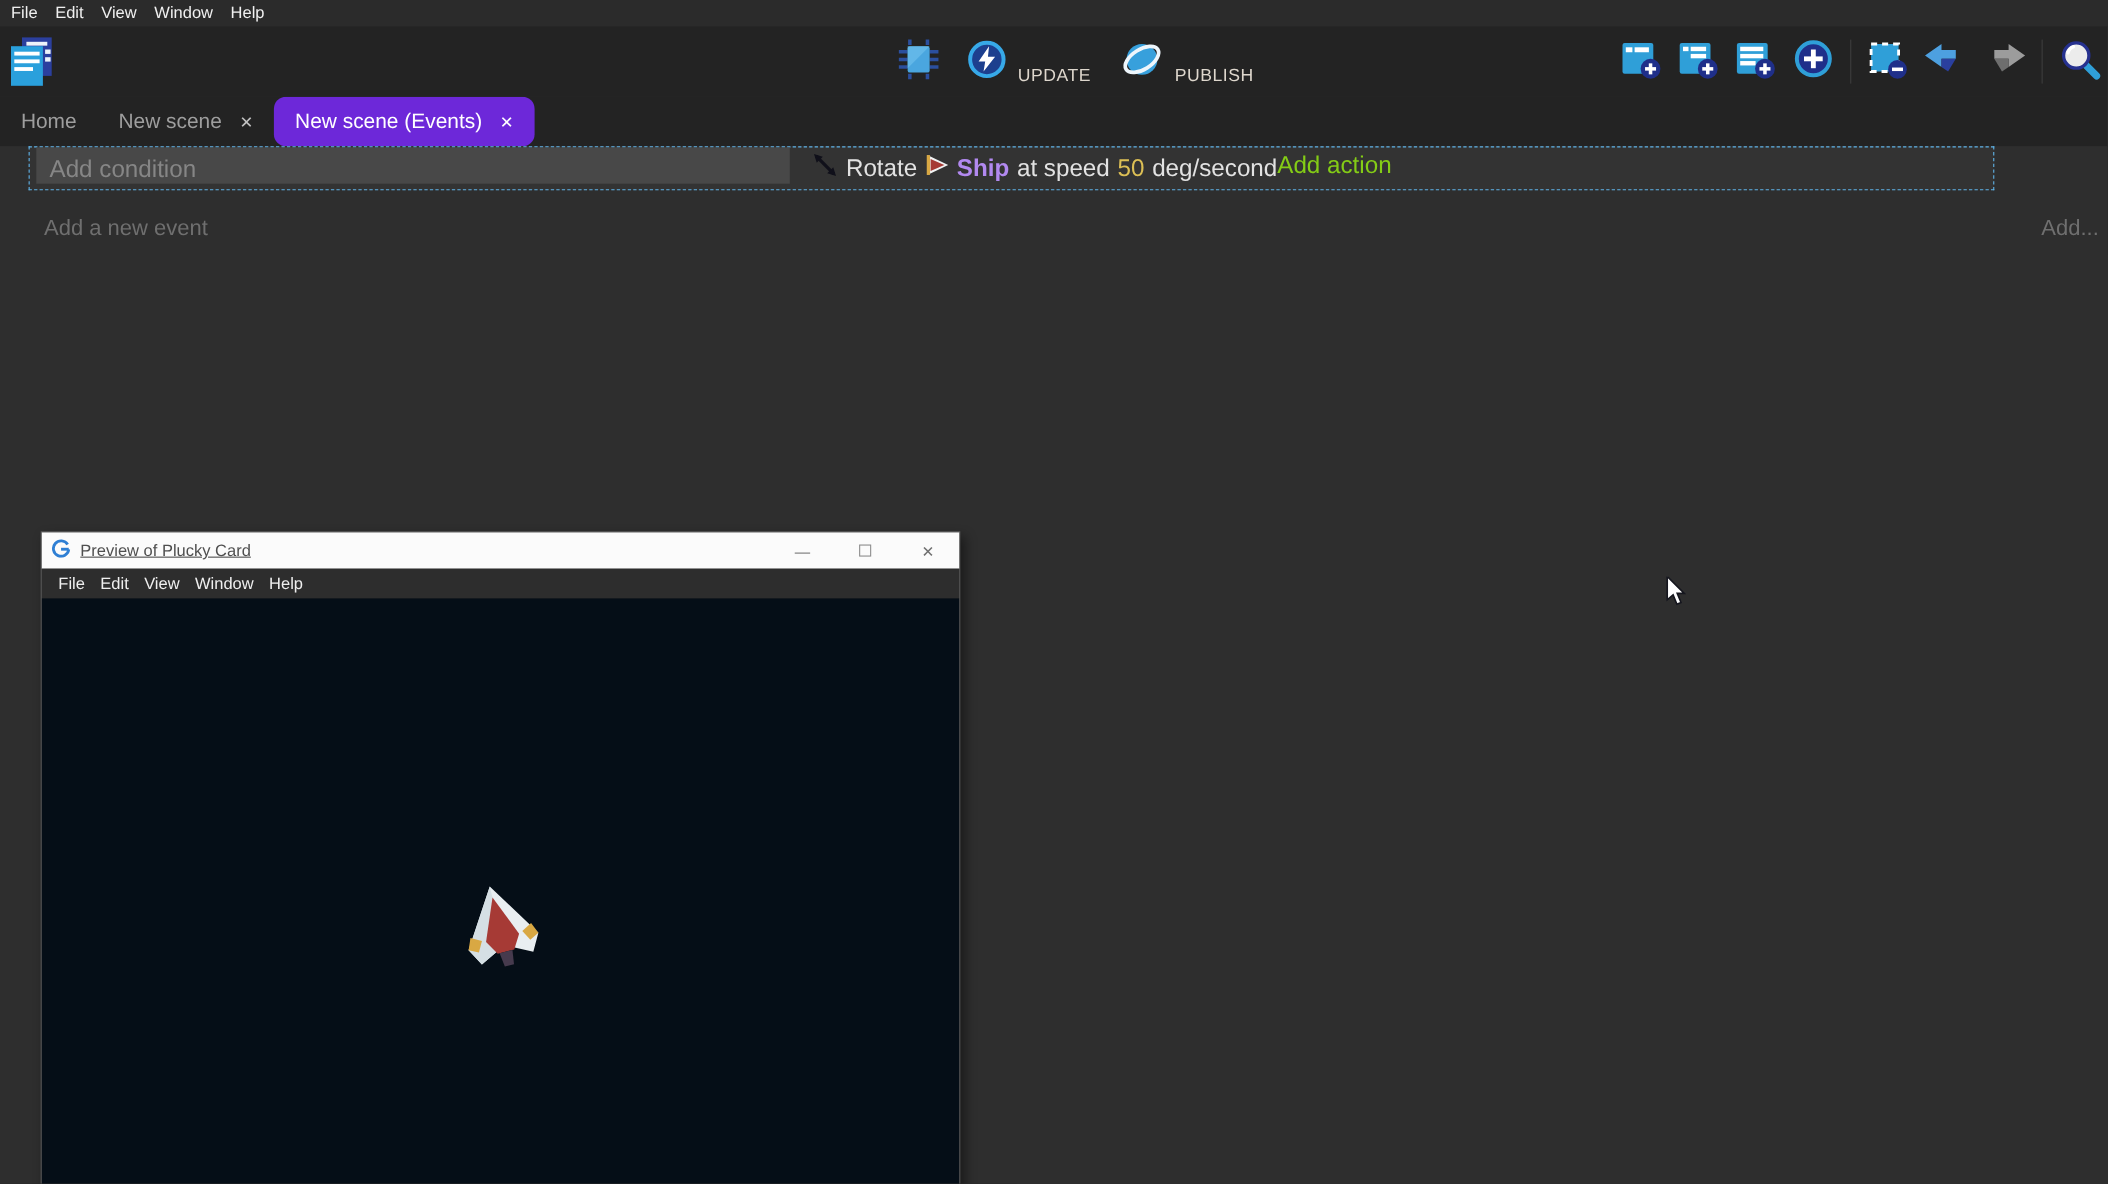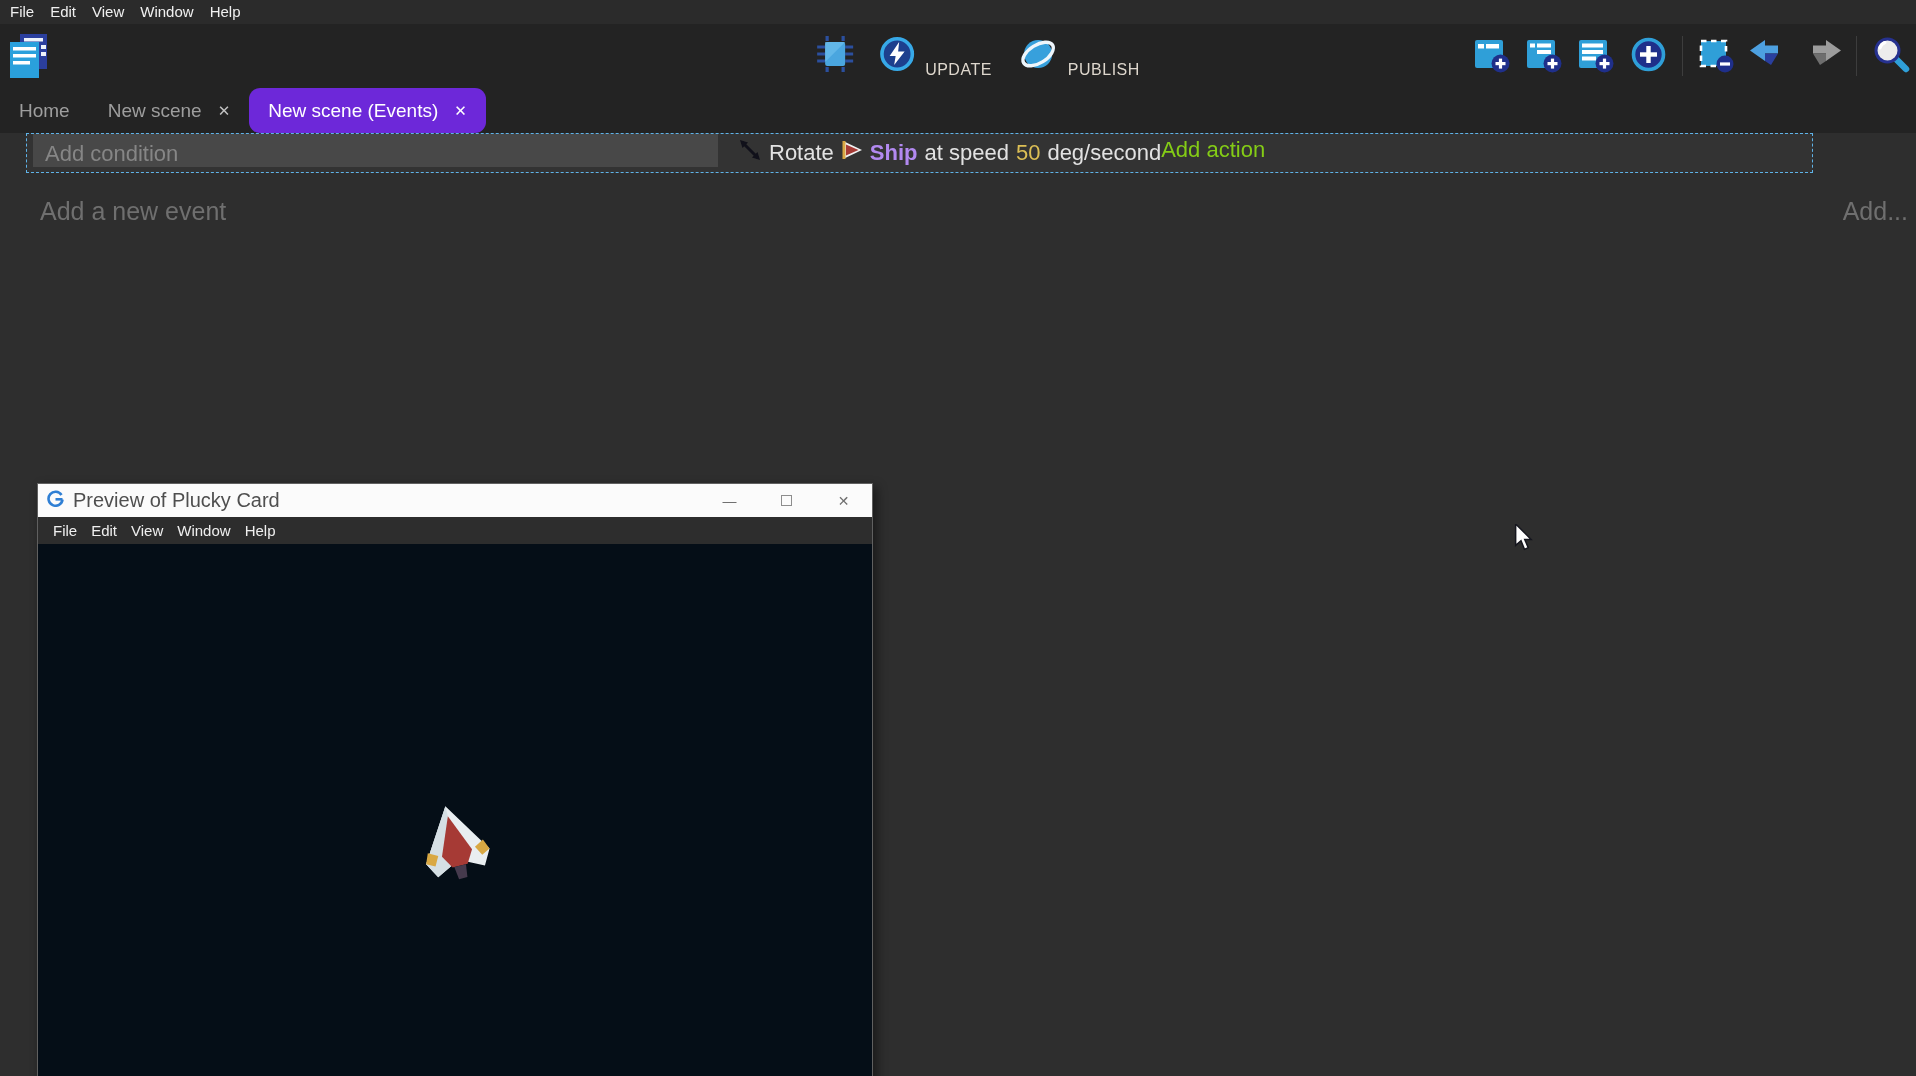--- a/index.html
+++ b/index.html
@@ -33,28 +33,28 @@
   .event-block { margin-left:26px; width:1787px; border:1px dashed #5fb3e8; background:#333333;
                  display:flex;gap:11px; }
   .cond-cell { width:685px; margin:0 0 5px 6px; background:#484848; padding:7px 0 0 12px; }
   .placeholder { color:#868686; font-size:22px; }
   .action-cell { flex:1; padding-left:9px; display:flex; flex-direction:row; }
   .action-line { display:flex; align-items:center; height:37px; font-size:22px; color:#e2e2e2; gap:7px; }
   .action-line .obj { color:#b289f0; font-weight:bold; }
   .action-line .num { color:#dcbf55; }
   .action-add { height:32px; display:flex; align-items:center; font-size:22px; color:#84cc16; }
   .new-event-row { display:flex; justify-content:space-between; align-items:flex-start;
-                   padding:24px 8px 0 40px; font-size:25px; color:#6f6f6f; }
+                   padding:24px 8px 0 40px; font-size:20px; color:#6f6f6f; }
 
   
   .preview-window { position:absolute; left:37px; top:350px; width:836px; height:681px;
                     border:1px solid #606060; box-shadow:4px 4px 10px rgba(0,0,0,0.45);
                     display:flex; flex-direction:column; }
   .pw-titlebar { height:33px; background:#fbfbfb; display:flex; align-items:center; padding:0 0 0 9px; }
-  .pw-title { color:#4f4f4f; font-size:20px; margin-left:9px; }
+  .pw-title { color:#4f4f4f; font-size:15px; margin-left:9px;text-decoration:underline; }
   .pw-controls { margin-left:auto; display:flex; align-items:center; }
   .pw-ctl { width:57px; text-align:center; color:#707070; font-size:14px; cursor:default; }
   .pw-maxbox { display:inline-block; width:11px; height:11px; border:1.5px solid #8d8d8d; }
   .pw-menubar { height:27px; background:#2d2d2d; display:flex; align-items:center; padding-left:8px; }
   .pw-menubar .mitem { color:#efefef; font-size:15px; padding:0 7px; }
   .pw-game { flex:1; background:#050e17; position:relative; }
   .ship { position:absolute; left:50%; top:48.6%; transform:translate(-50%,-50%) rotate(-14deg); }
 
   
   .cursor { position:absolute; left:1514px; top:524px; pointer-events:none; }

